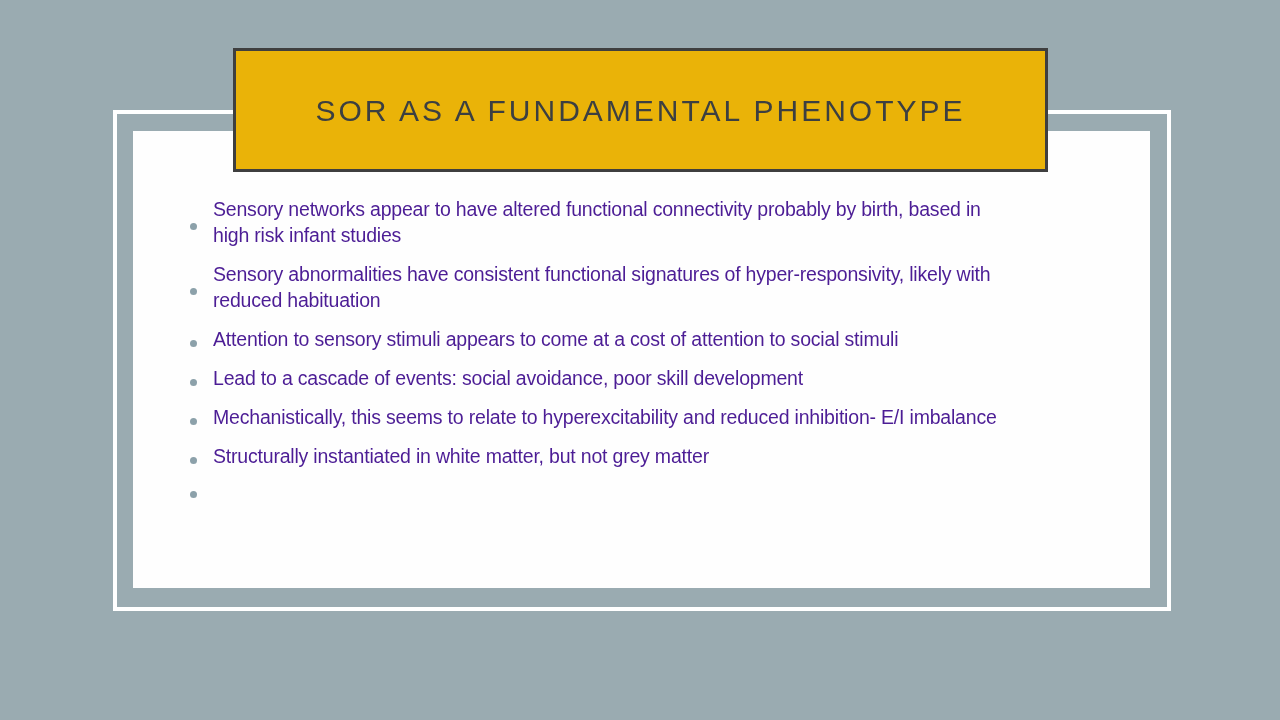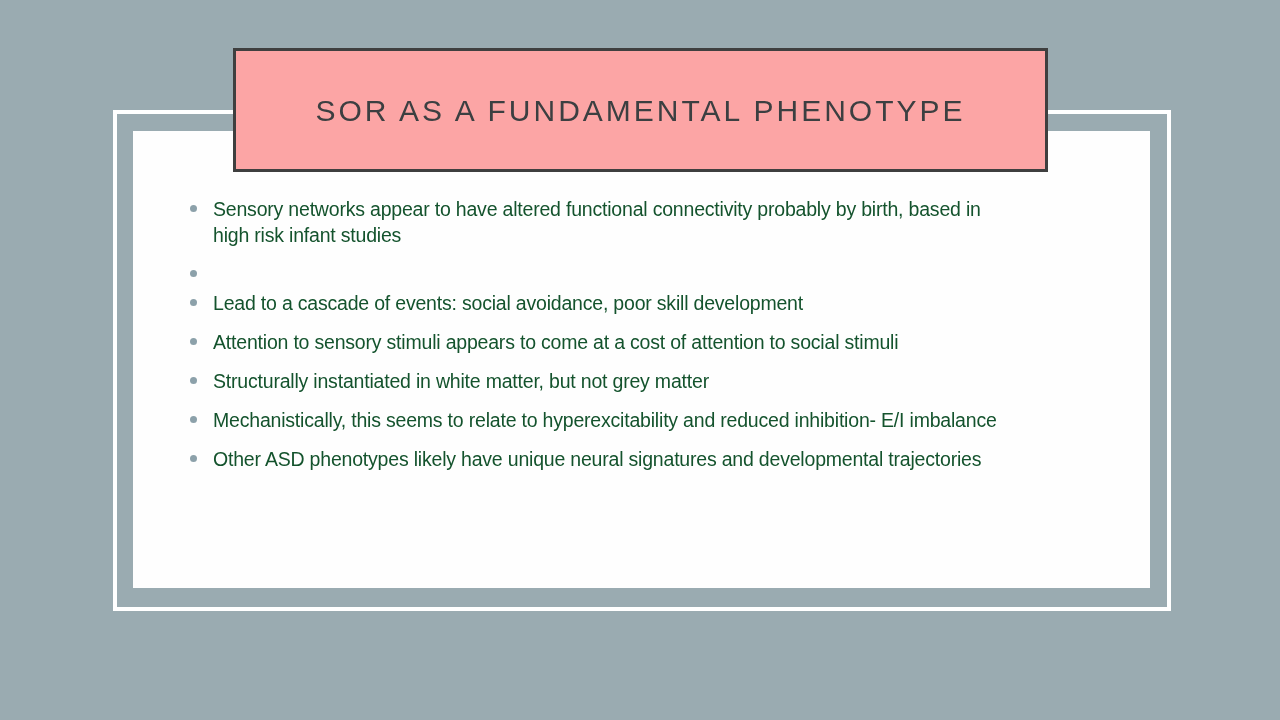--- a/index.html
+++ b/index.html
@@ -38,21 +38,21 @@
     background: #fefefe;
   }
 
   
   .title-box {
     position: absolute;
     left: 233px;
     top: 48px;
     width: 815px;
     height: 124px;
-    background: #fca5a5;
+    background: #eab308;
     border: 3px solid #3f3f3f;
     display: flex;
     flex-direction: column;
     align-items: center;
     justify-content: center;
     z-index: 3;
   }
 
   .title-line {
     font-size: 30px;
@@ -68,23 +68,23 @@
     position: absolute;
     left: 190px;
     top: 196px;
     width: 935px;
     list-style: none;
     z-index: 2;
   }
 
   .bullet-item {
     display: flex;
-    align-items: flex-start;
+    align-items: center;
     margin-bottom: 13px;
-    color: #14532d;
+    color: #4c1d95;
   }
 
   .bullet-dot {
     flex: 0 0 auto;
     width: 7px;
     height: 7px;
     border-radius: 50%;
     background: #8ca1aa;
     margin-top: 9px;
     margin-right: 16px;
@@ -111,36 +111,37 @@
   </div>
 
   <ul class="bullet-list">
     <li class="bullet-item">
       <span class="bullet-dot"></span>
       <span class="bullet-text">Sensory networks appear to have altered functional connectivity probably by birth, based in
 high risk infant studies</span>
     </li>
     <li class="bullet-item">
       <span class="bullet-dot"></span>
+      <span class="bullet-text">Sensory abnormalities have consistent functional signatures of hyper-responsivity, likely with
+reduced habituation</span>
+    </li>
+    <li class="bullet-item">
+      <span class="bullet-dot"></span>
+      <span class="bullet-text">Attention to sensory stimuli appears to come at a cost of attention to social stimuli</span>
     </li>
     <li class="bullet-item">
       <span class="bullet-dot"></span>
       <span class="bullet-text">Lead to a cascade of events: social avoidance, poor skill development</span>
     </li>
     <li class="bullet-item">
       <span class="bullet-dot"></span>
-      <span class="bullet-text">Attention to sensory stimuli appears to come at a cost of attention to social stimuli</span>
+      <span class="bullet-text">Mechanistically, this seems to relate to hyperexcitability and reduced inhibition- E/I imbalance</span>
     </li>
     <li class="bullet-item">
       <span class="bullet-dot"></span>
       <span class="bullet-text">Structurally instantiated in white matter, but not grey matter</span>
     </li>
     <li class="bullet-item">
       <span class="bullet-dot"></span>
-      <span class="bullet-text">Mechanistically, this seems to relate to hyperexcitability and reduced inhibition- E/I imbalance</span>
-    </li>
-    <li class="bullet-item">
-      <span class="bullet-dot"></span>
-      <span class="bullet-text">Other ASD phenotypes likely have unique neural signatures and developmental trajectories</span>
     </li>
   </ul>
 
 </div>
 
 </body></html>

